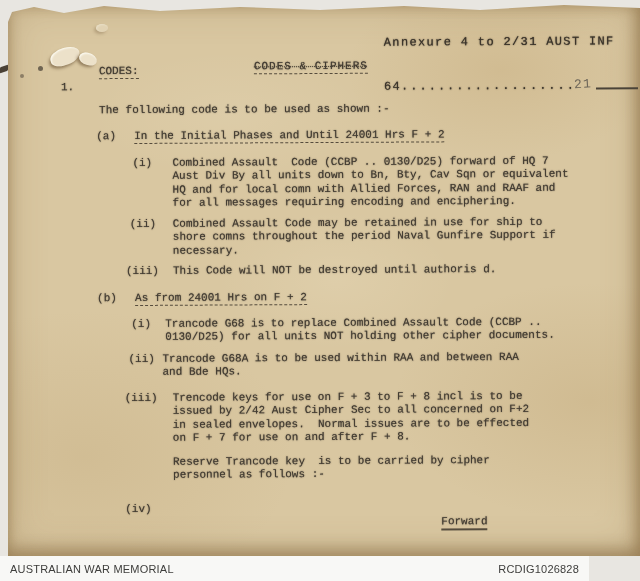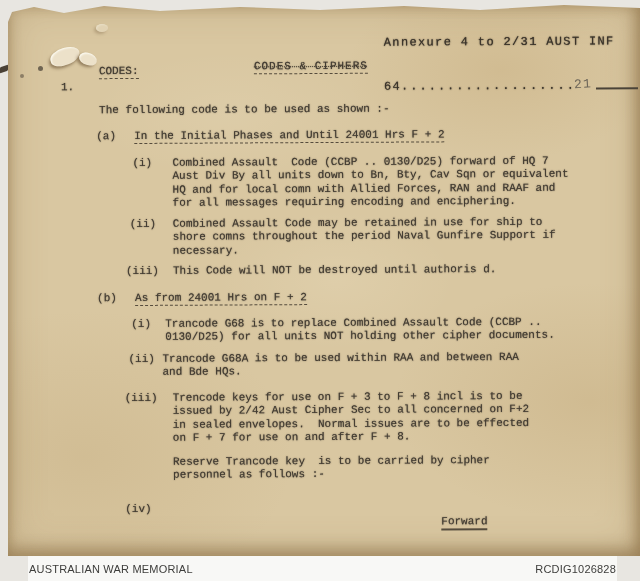--- a/index.html
+++ b/index.html
@@ -61,24 +61,23 @@
   .chip3{left:88px;top:20px;width:12px;height:8px;border-radius:50%;opacity:.5;}
   .speck{position:absolute;background:#5d5344;border-radius:50%;opacity:.85;}
   .speck1{left:30px;top:62px;width:5px;height:5px;}
   .speck2{left:12px;top:70px;width:4px;height:4px;opacity:.6;}
   .edge-mark{position:absolute;left:0;top:66px;width:8px;height:6px;background:#4a4136;
              transform:skewY(-20deg);border-radius:1px;}
   
   .footer{
     position:absolute;left:0;bottom:0;width:589px;height:25px;background:#f8f8f6;
     display:flex;justify-content:space-between;align-items:center;
-    padding:0 1px;box-sizing:border-box;
+    padding:0 10px;box-sizing:border-box;
     font-family:"Liberation Sans",sans-serif;font-size:11px;color:#3d3d3b;
     letter-spacing:.2px;
-    margin-left:28px;
   }
 </style>
 </head>
 <body>
 
 <div class="screen">
 
   <div class="paper">
     <div class="chip chip1"></div>
     <div class="chip chip2"></div>

